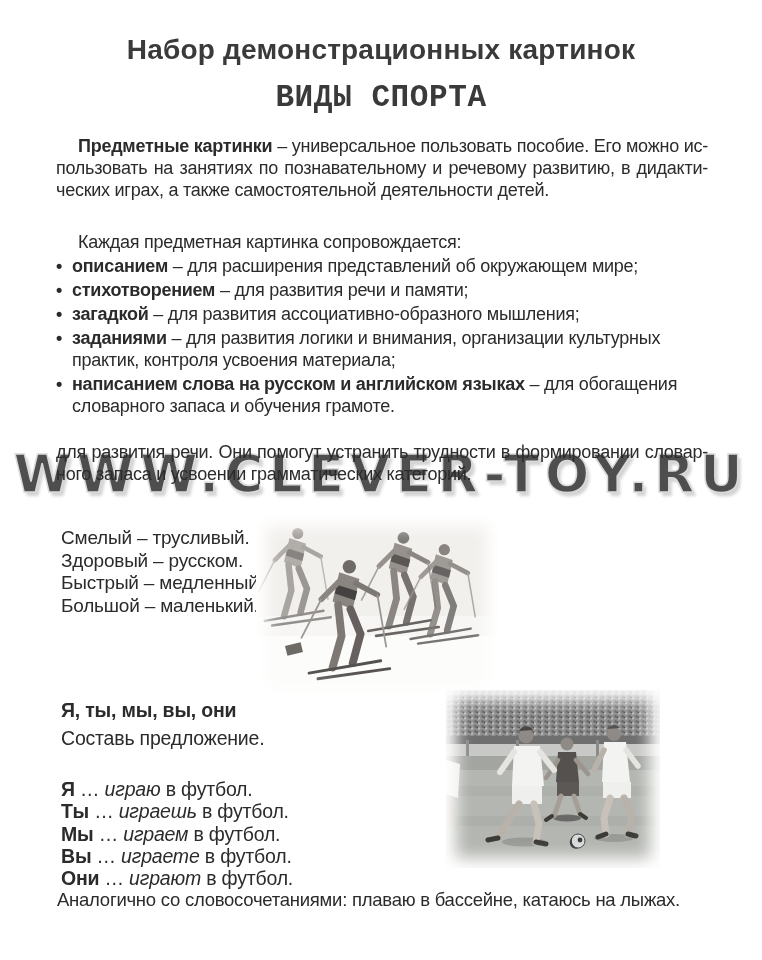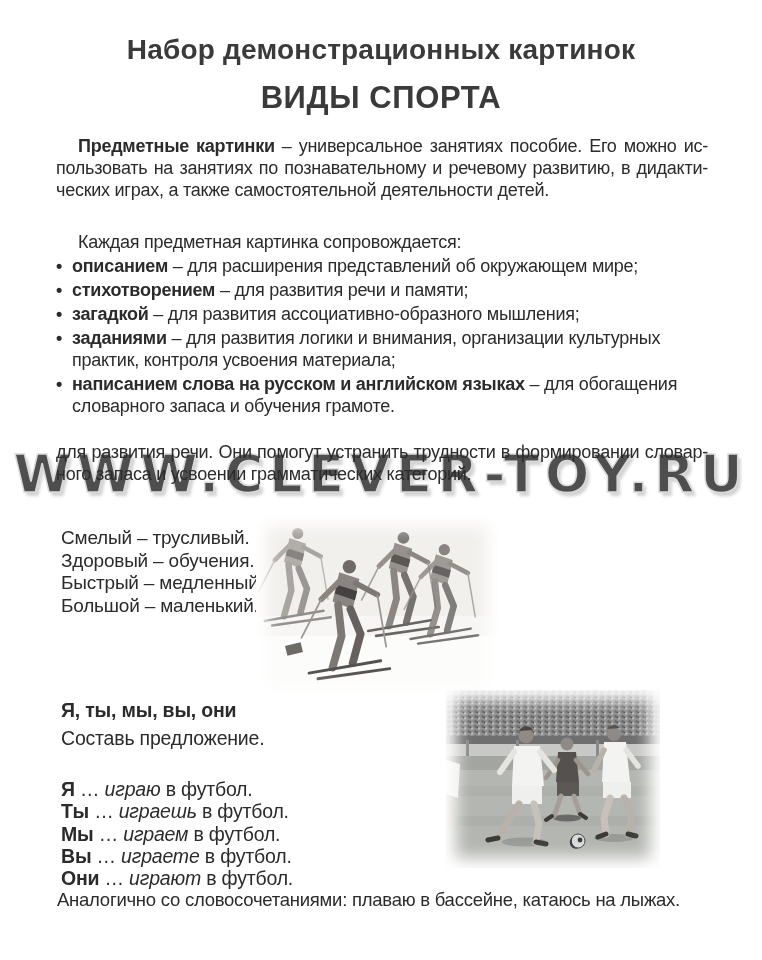--- a/index.html
+++ b/index.html
@@ -3,21 +3,21 @@
 <meta charset="utf-8">
 <style>
   html,body{margin:0;padding:0;background:#ffffff;}
   .page{
     position:relative;width:762px;height:960px;background:#ffffff;overflow:hidden;
     font-family:"Liberation Sans",sans-serif;color:#2b2b2b;
   }
   
   .title-line{position:absolute;left:0;width:762px;text-align:center;font-weight:bold;color:#3a3a3a;}
   .title-1{top:34px;font-size:28px;letter-spacing:.2px;}
-  .title-2{top:80px;font-size:31px;letter-spacing:.6px;}
+  .title-2{top:80px;font-size:31px;letter-spacing:.6px;font-family:Liberation Mono, monospace;}
   
   .body-block{position:absolute;left:56px;width:652px;font-size:18px;line-height:22px;letter-spacing:-.25px;z-index:2;}
   .jline{text-align:justify;text-align-last:justify;}
   .indent{text-indent:22px;}
   .bold{font-weight:bold;}
   .it{font-style:italic;}
   .intro{top:135px;}
   .list-intro{top:231px;left:78px;width:630px;}
   .bullets{top:255px;}
   .bullets ul{margin:0;padding:0;list-style:none;}
@@ -51,21 +51,21 @@
 <body>
 
 <div class="page">
 
   <div class="watermark">WWW.CLEVER-TOY.RU</div>
 
   <div class="title-line title-1">Набор демонстрационных картинок</div>
   <div class="title-line title-2">ВИДЫ СПОРТА</div>
 
   <div class="body-block intro">
-    <div class="jline indent"><span class="bold">Предметные картинки</span><span> – универсальное занятиях пособие. Его можно ис-</span></div>
+    <div class="jline indent"><span class="bold">Предметные картинки</span><span> – универсальное пользовать пособие. Его можно ис-</span></div>
     <div class="jline">пользовать на занятиях по познавательному и речевому развитию, в дидакти-</div>
     <div>ческих играх, а также самостоятельной деятельности детей.</div>
   </div>
 
   <div class="body-block list-intro">Каждая предметная картинка сопровождается:</div>
 
   <div class="body-block bullets">
     <ul>
       <li><span class="bold">описанием</span><span> – для расширения представлений об окружающем мире;</span></li>
       <li><span class="bold">стихотворением</span><span> – для развития речи и памяти;</span></li>
@@ -75,21 +75,21 @@
     </ul>
   </div>
 
   <div class="body-block games-para">
     <div class="jline">для развития речи. Они помогут устранить трудности в формировании словар-</div>
     <div>ного запаса и усвоении грамматических категорий.</div>
   </div>
 
   <div class="say-opposite">
     <div>Смелый – трусливый.</div>
-    <div>Здоровый – обучения.</div>
+    <div>Здоровый – русском.</div>
     <div>Быстрый – медленный.</div>
     <div>Большой – маленький.</div>
   </div>
 
   <div class="photo photo-ski">
     <svg width="242" height="182" viewBox="0 0 242 182" xmlns="http://www.w3.org/2000/svg">
       <defs>
         <g id="skier">
           <circle cx="28" cy="6" r="6" fill="#6f6a66"></circle>
           <path d="M19 11 L37 17 L31 44 L13 37 Z" fill="#8a8580"></path>

